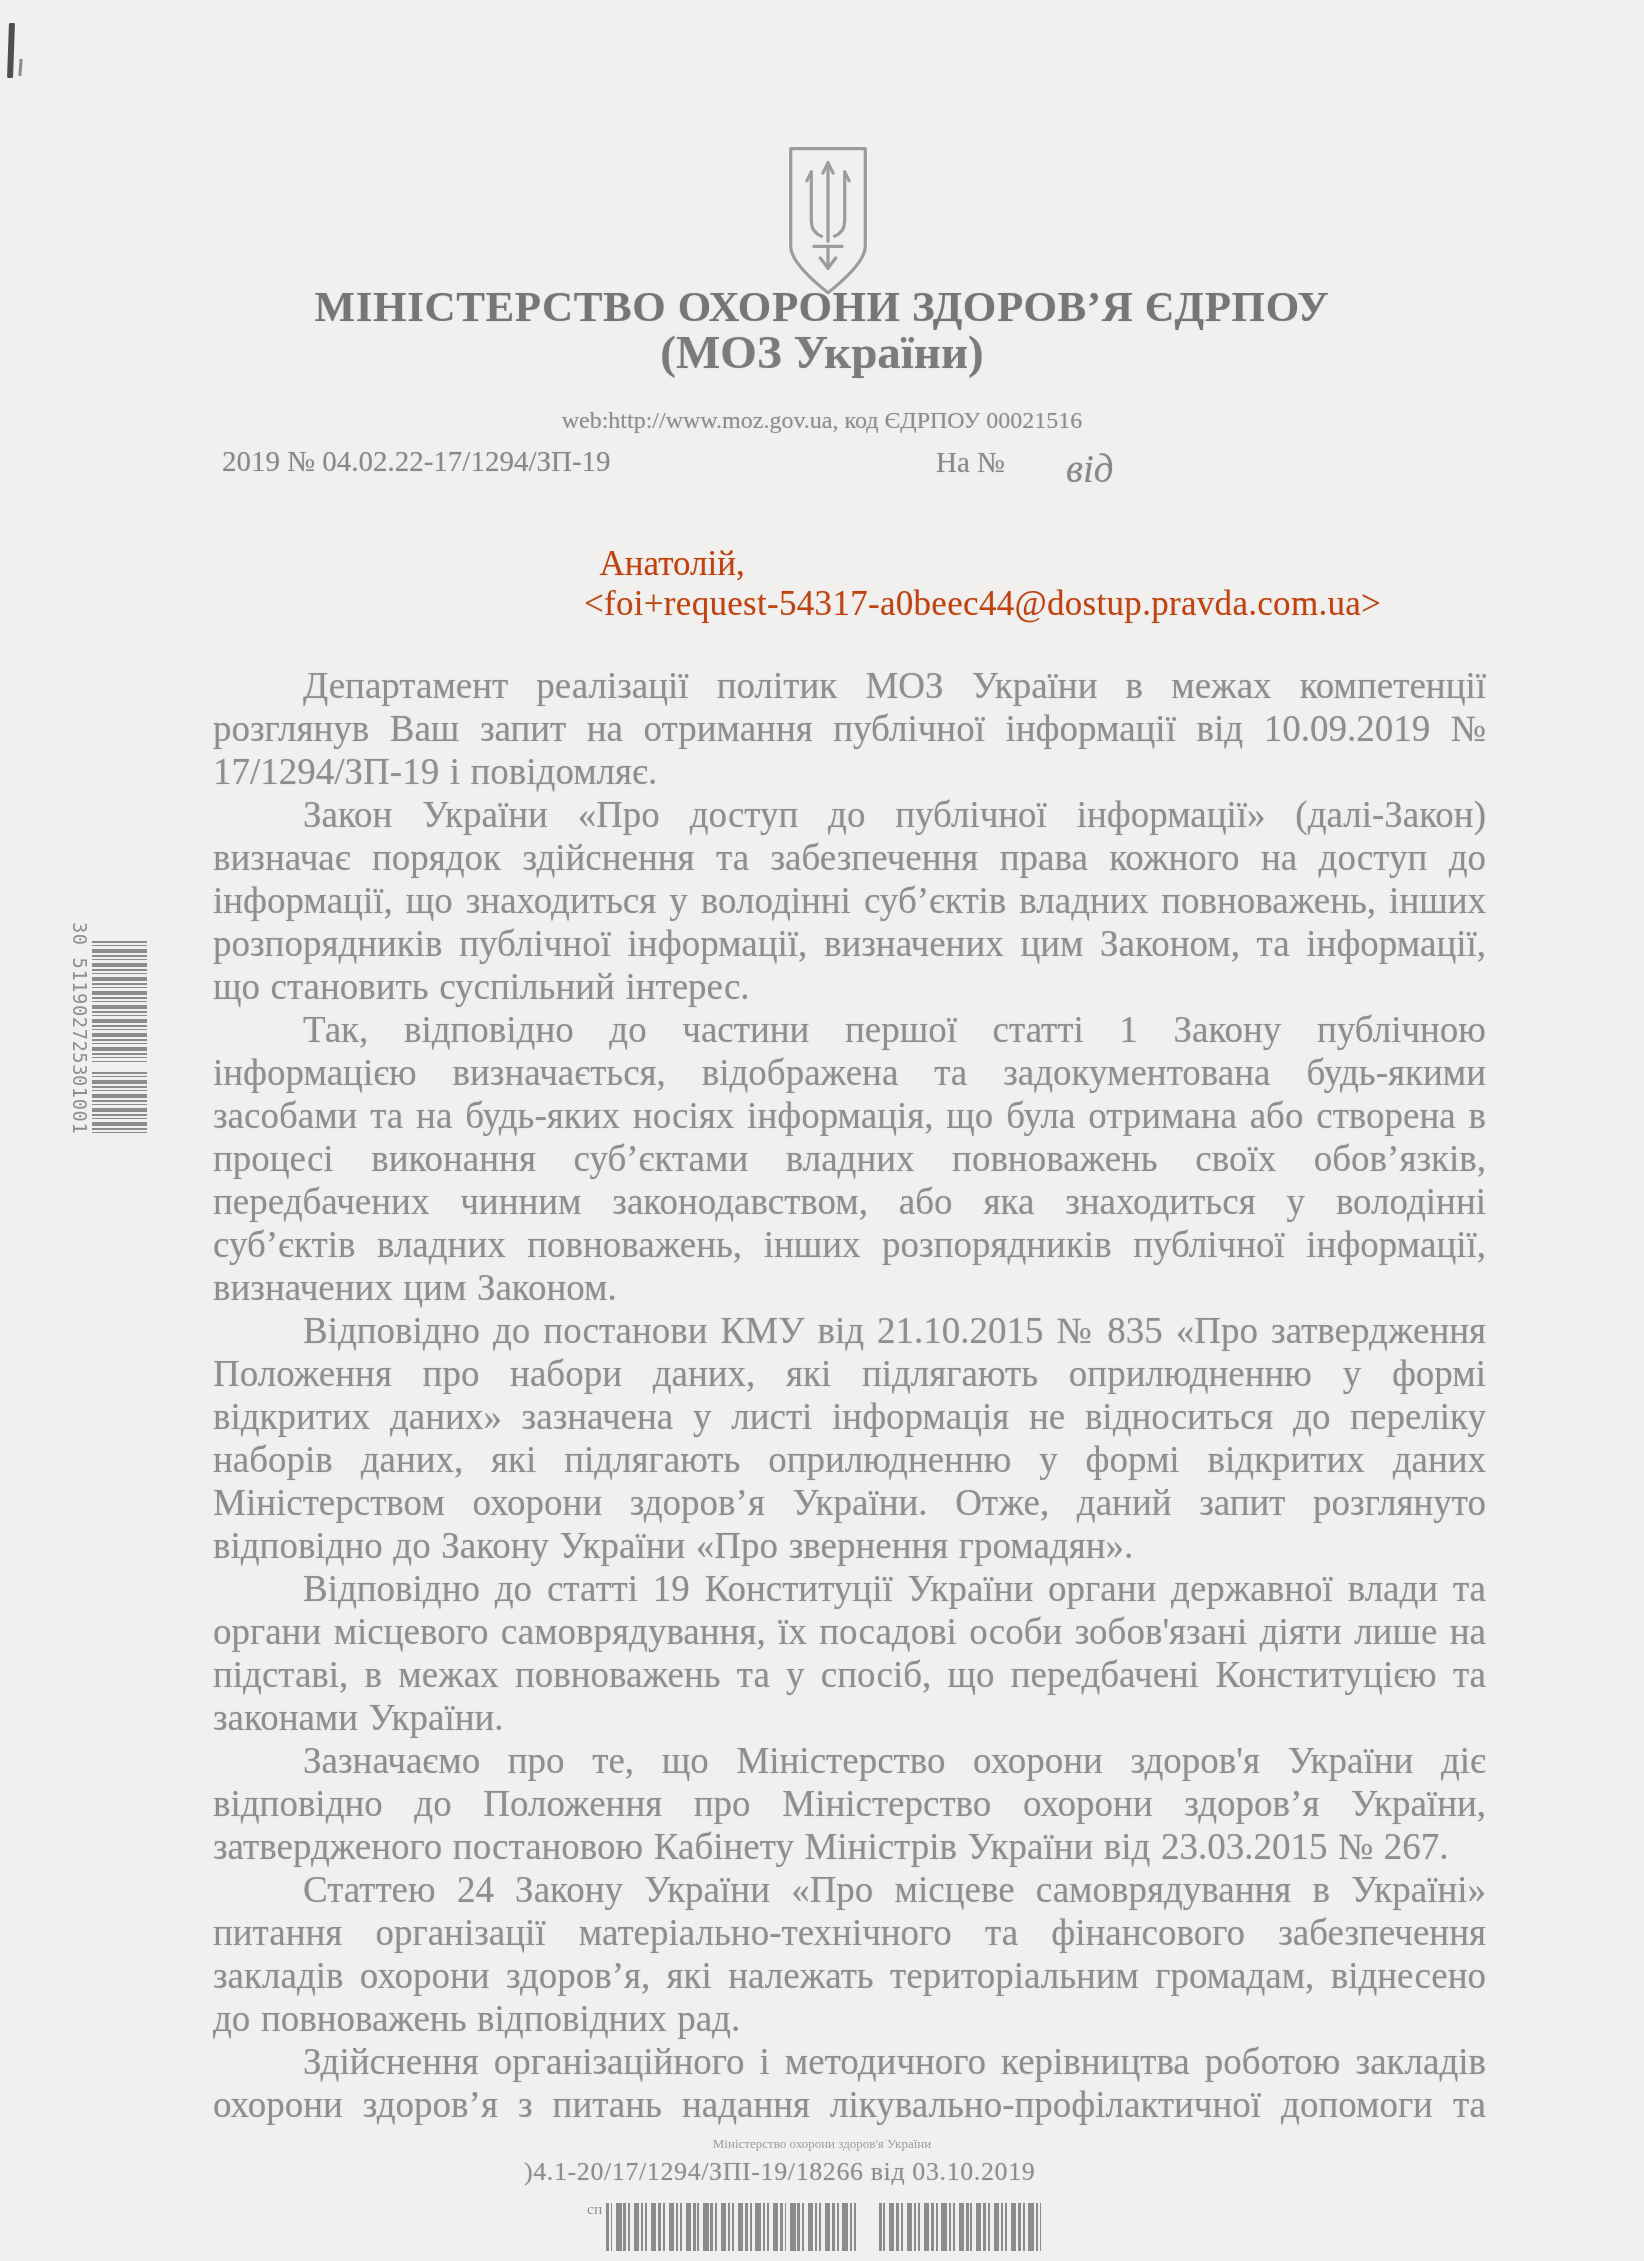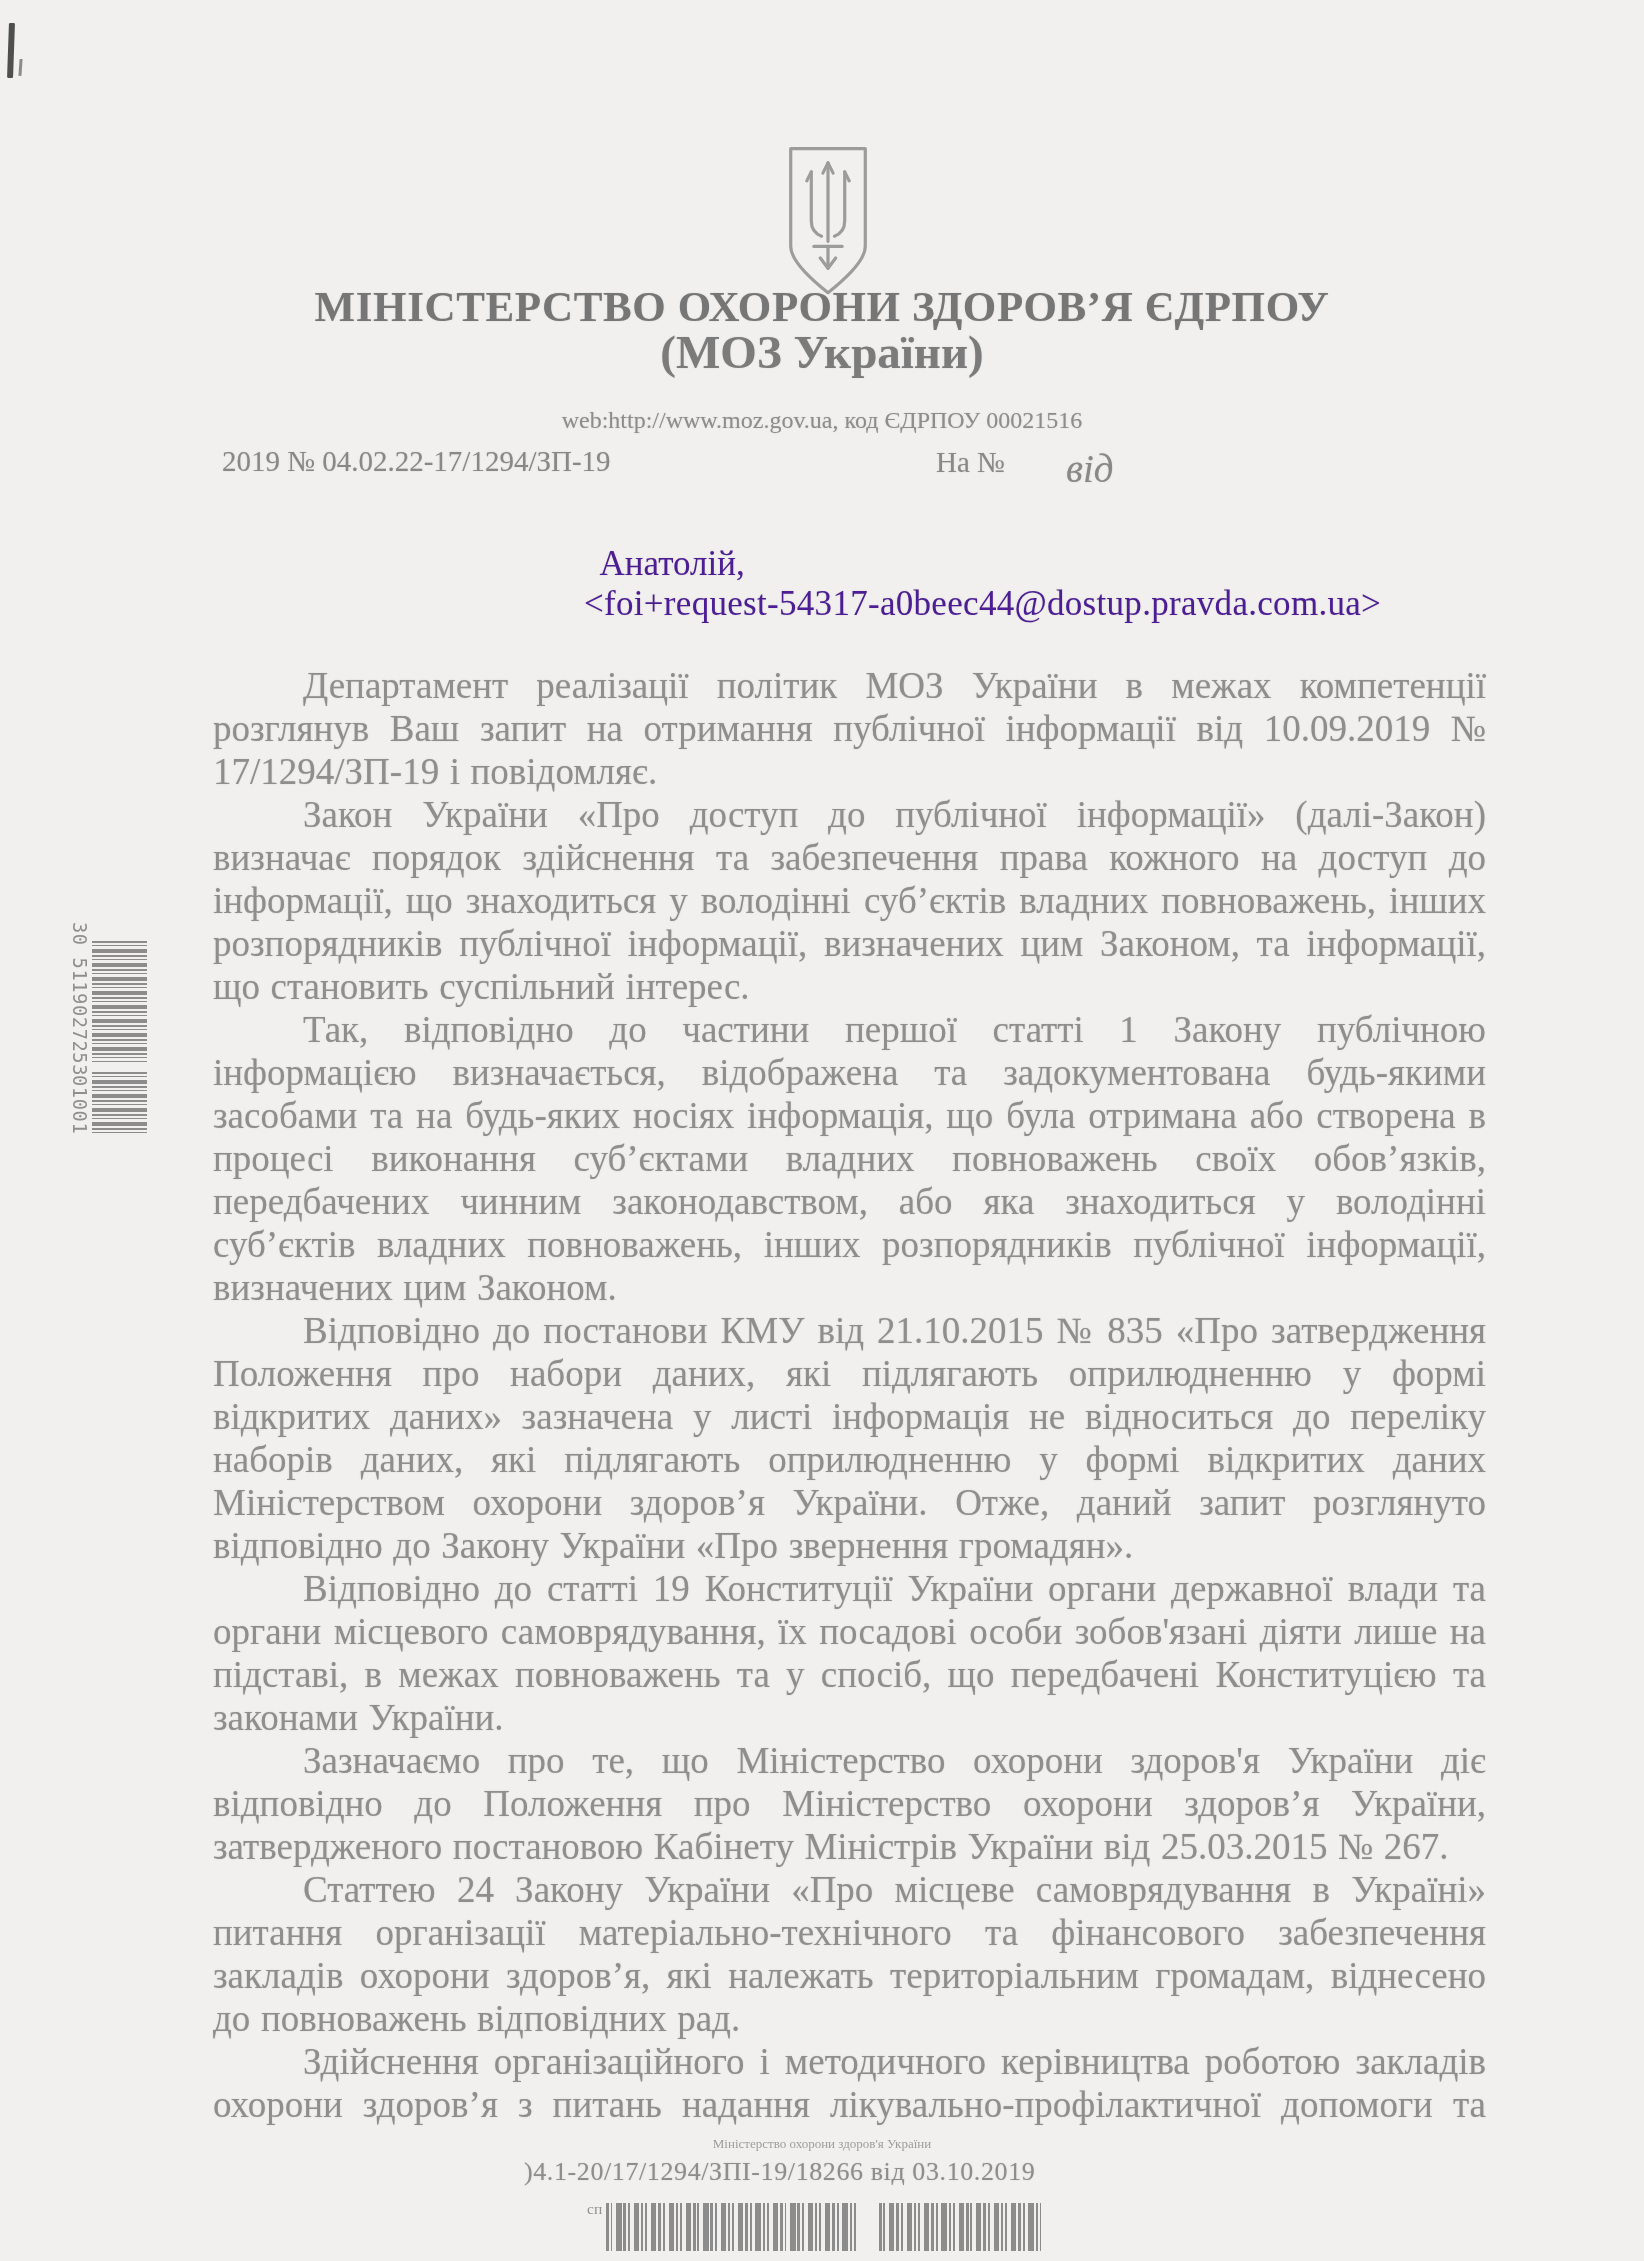--- a/index.html
+++ b/index.html
@@ -23,21 +23,21 @@
 
   .title    { left:0; right:0; top:282px; text-align:center; font-size:43px; font-weight:bold; color:#767676; letter-spacing:0.6px; }
   .subtitle { left:0; right:0; top:325px; text-align:center; font-size:47px; font-weight:bold; color:#7b7b7b; }
   .addr1    { left:0; right:0; top:373px; text-align:center; font-size:24px; color:#8d8d8d; }
   .addr2    { left:0; right:0; top:407px; text-align:center; font-size:24px; color:#8d8d8d; }
 
   .ref-out  { left:222px;  top:445px; font-size:29px; color:#888; }
   .ref-na   { left:936px; top:446px; font-size:29px; color:#888; }
   .ref-vid  { left:1066px; top:446px; font-size:39px; color:#888;font-style:italic; }
 
-  .recipient { left:584px; top:544px; font-size:35px; color:#4c1d95; line-height:40px; }
+  .recipient { left:584px; top:544px; font-size:35px; color:#c2410c; line-height:40px; }
   .recipient .r-name { display:block; margin-left:15.5px; }
   .recipient .r-email { display:block; letter-spacing:0.3px; }
 
   .body {
     left:213px; top:664px; width:1273px;
     font-size:37px; line-height:43px; color:#8e8e8e;
     text-align:justify; word-spacing:1.3px;
   }
   .body p { margin:0; text-indent:90px; }
   .body p.cont { text-align-last:justify; }
@@ -111,21 +111,21 @@
     <span class="r-name soft">Анатолій,</span>
     <span class="r-email soft">&lt;foi+request-54317-a0beec44@dostup.pravda.com.ua&gt;</span>
   </div>
 
   <main class="abs body">
     <p class="soft">Департамент реалізації політик МОЗ України в межах компетенції розглянув Ваш запит на отримання публічної інформації від 10.09.2019 № 17/1294/ЗП-19 і повідомляє.</p>
     <p class="soft">Закон України «Про доступ до публічної інформації» (далі-Закон) визначає порядок здійснення та забезпечення права кожного на доступ до інформації, що знаходиться у володінні суб’єктів владних повноважень, інших розпорядників публічної інформації, визначених цим Законом, та інформації, що становить суспільний інтерес.</p>
     <p class="soft">Так, відповідно до частини першої статті 1 Закону публічною інформацією визначається, відображена та задокументована будь-якими засобами та на будь-яких носіях інформація, що була отримана або створена в процесі виконання суб’єктами владних повноважень своїх обов’язків, передбачених чинним законодавством, або яка знаходиться у володінні суб’єктів владних повноважень, інших розпорядників публічної інформації, визначених цим Законом.</p>
     <p class="soft">Відповідно до постанови КМУ від 21.10.2015 № 835 «Про затвердження Положення про набори даних, які підлягають оприлюдненню у формі відкритих даних» зазначена у листі інформація не відноситься до переліку наборів даних, які підлягають оприлюдненню у формі відкритих даних Міністерством охорони здоров’я України. Отже, даний запит розглянуто відповідно до Закону України «Про звернення громадян».</p>
     <p class="soft">Відповідно до статті 19 Конституції України органи державної влади та органи місцевого самоврядування, їх посадові особи зобов'язані діяти лише на підставі, в межах повноважень та у спосіб, що передбачені Конституцією та законами України.</p>
-    <p class="soft">Зазначаємо про те, що Міністерство охорони здоров'я України діє відповідно до Положення про Міністерство охорони здоров’я України, затвердженого постановою Кабінету Міністрів України від 25.03.2015 № 267.</p>
+    <p class="soft">Зазначаємо про те, що Міністерство охорони здоров'я України діє відповідно до Положення про Міністерство охорони здоров’я України, затвердженого постановою Кабінету Міністрів України від 23.03.2015 № 267.</p>
     <p class="soft">Статтею 24 Закону України «Про місцеве самоврядування в Україні» питання організації матеріально-технічного та фінансового забезпечення закладів охорони здоров’я, які належать територіальним громадам, віднесено до повноважень відповідних рад.</p>
     <p class="soft cont">Здійснення організаційного і методичного керівництва роботою закладів охорони здоров’я з питань надання лікувально-профілактичної допомоги та</p>
   </main>
 
   <div class="abs f-org">Міністерство охорони здоров'я України</div>
   <div class="abs f-ref soft">)4.1-20/17/1294/ЗПІ-19/18266 від 03.10.2019</div>
   <span class="abs f-bc-label">сп</span>
   <div class="abs f-bars f-bars-1"></div>
   <div class="abs f-bars f-bars-2"></div>
 

